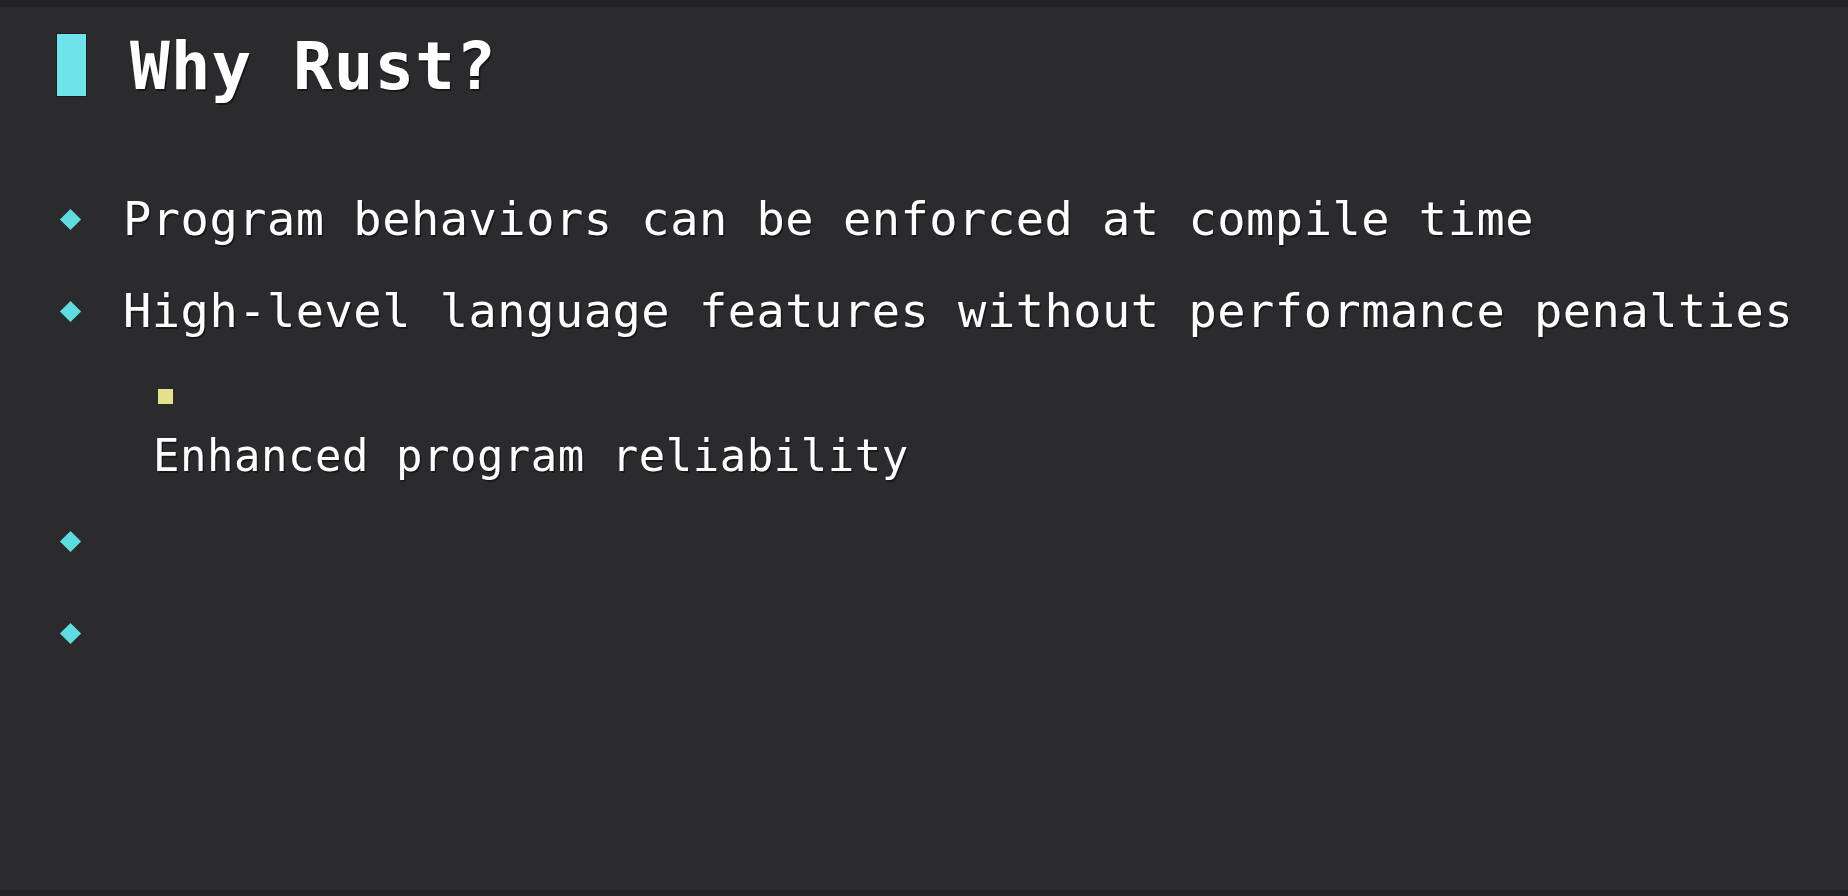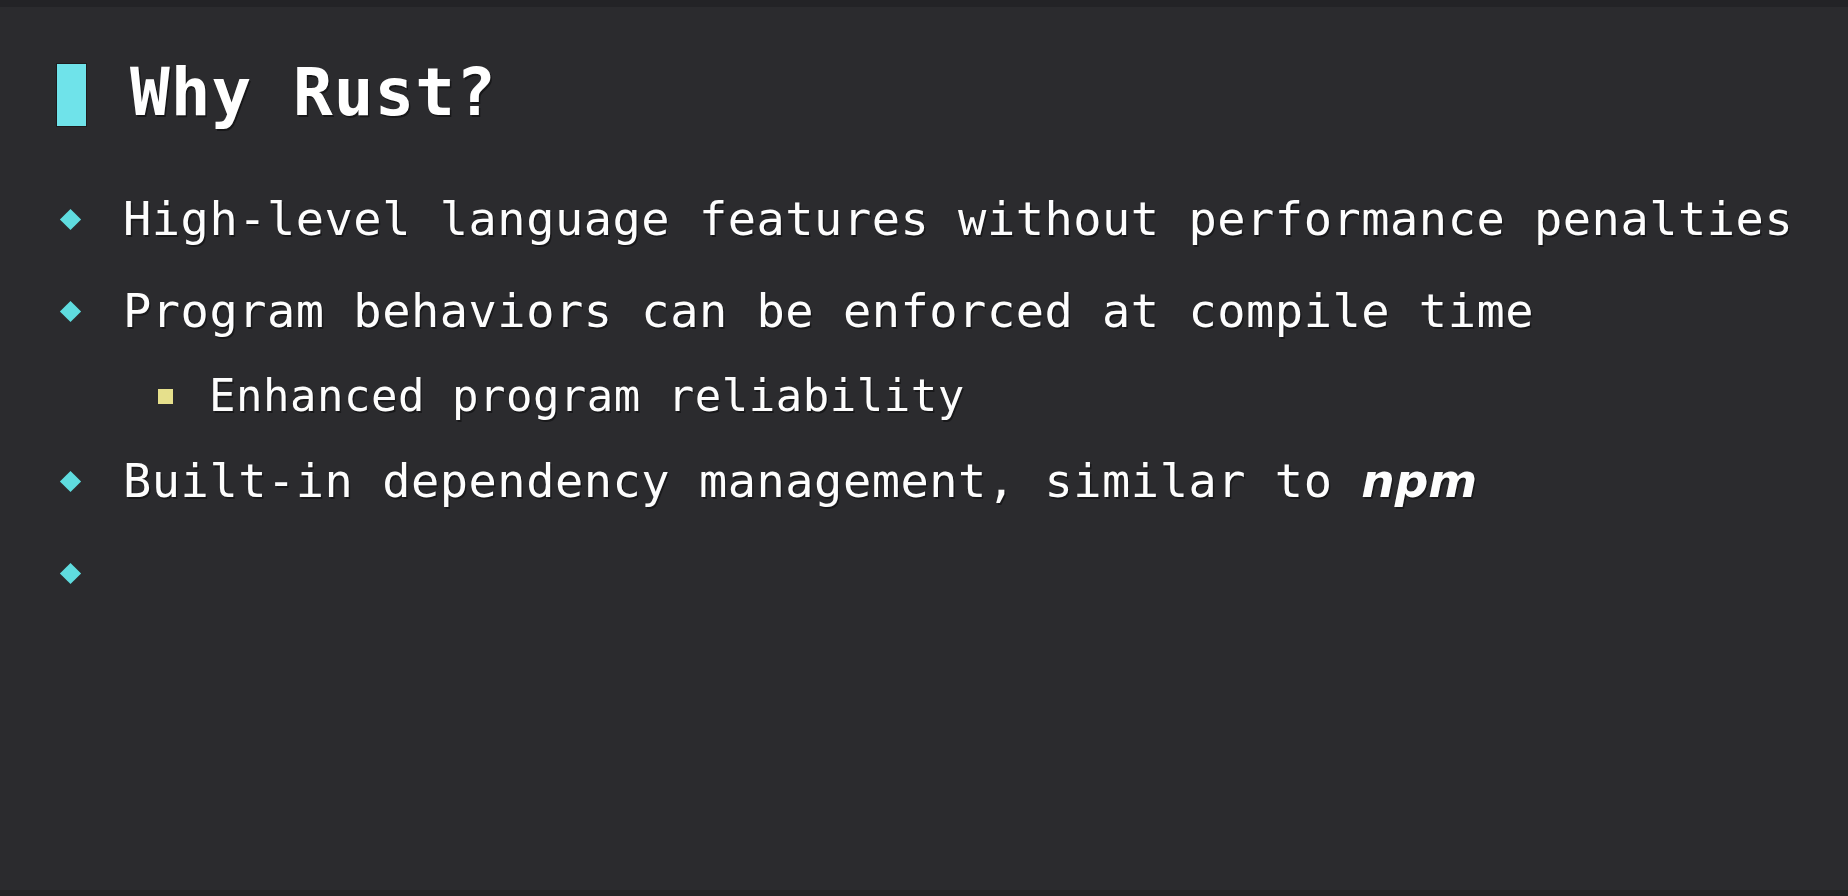--- a/index.html
+++ b/index.html
@@ -26,21 +26,21 @@
   }
   .band-top { top: 0; height: 7px; }
   .band-bottom { bottom: 0; height: 6px; }
 
   
   .title-row {
     position: absolute;
     left: 57px;
     top: 34px;
     display: flex;
-    align-items: flex-end;
+    align-items: flex-start;
     height: 92px;
   }
   .title-bar {
     width: 29px;
     height: 62px;
     background: #6fe3ea;
     flex: 0 0 auto;
     box-shadow: 0 0 0 1px rgba(0,0,0,0.35);
   }
   .title-text {
@@ -66,20 +66,21 @@
     align-items: flex-start;
     margin-bottom: 26px;
   }
   .bullet.level-1 {
     margin-left: 0;
   }
   .bullet.level-2 {
     margin-left: 96px;
     margin-top: -4px;
     margin-bottom: 22px;
+    flex-direction: column;
   }
 
   .marker-wrap {
     flex: 0 0 auto;
     width: 66px;
     display: flex;
     justify-content: flex-start;
     align-items: center;
     height: 66px;
   }
@@ -136,42 +137,41 @@
     <div class="title-bar"></div>
     <div class="title-text">Why Rust?</div>
   </div>
 
   <div class="bullets">
 
     <div class="bullet level-1">
       <div class="marker-wrap">
         <div class="marker-diamond"></div>
       </div>
-      <div class="bullet-text">High-level language features without performance penalties</div>
+      <div class="bullet-text">Program behaviors can be enforced at compile time</div>
     </div>
 
     <div class="bullet level-1">
       <div class="marker-wrap">
         <div class="marker-diamond"></div>
       </div>
-      <div class="bullet-text">Program behaviors can be enforced at compile time</div>
+      <div class="bullet-text">High-level language features without performance penalties</div>
     </div>
 
     <div class="bullet level-2">
       <div class="marker-wrap">
         <div class="marker-square"></div>
       </div>
       <div class="bullet-text">Enhanced program reliability</div>
     </div>
 
     <div class="bullet level-1">
       <div class="marker-wrap">
         <div class="marker-diamond"></div>
       </div>
-      <div class="bullet-text"><span>Built-in dependency management, similar to </span><span class="emph">npm</span><span></span></div>
     </div>
 
 
     <div class="bullet level-1">
       <div class="marker-wrap">
         <div class="marker-diamond"></div>
       </div>
     </div>
 
   </div>

